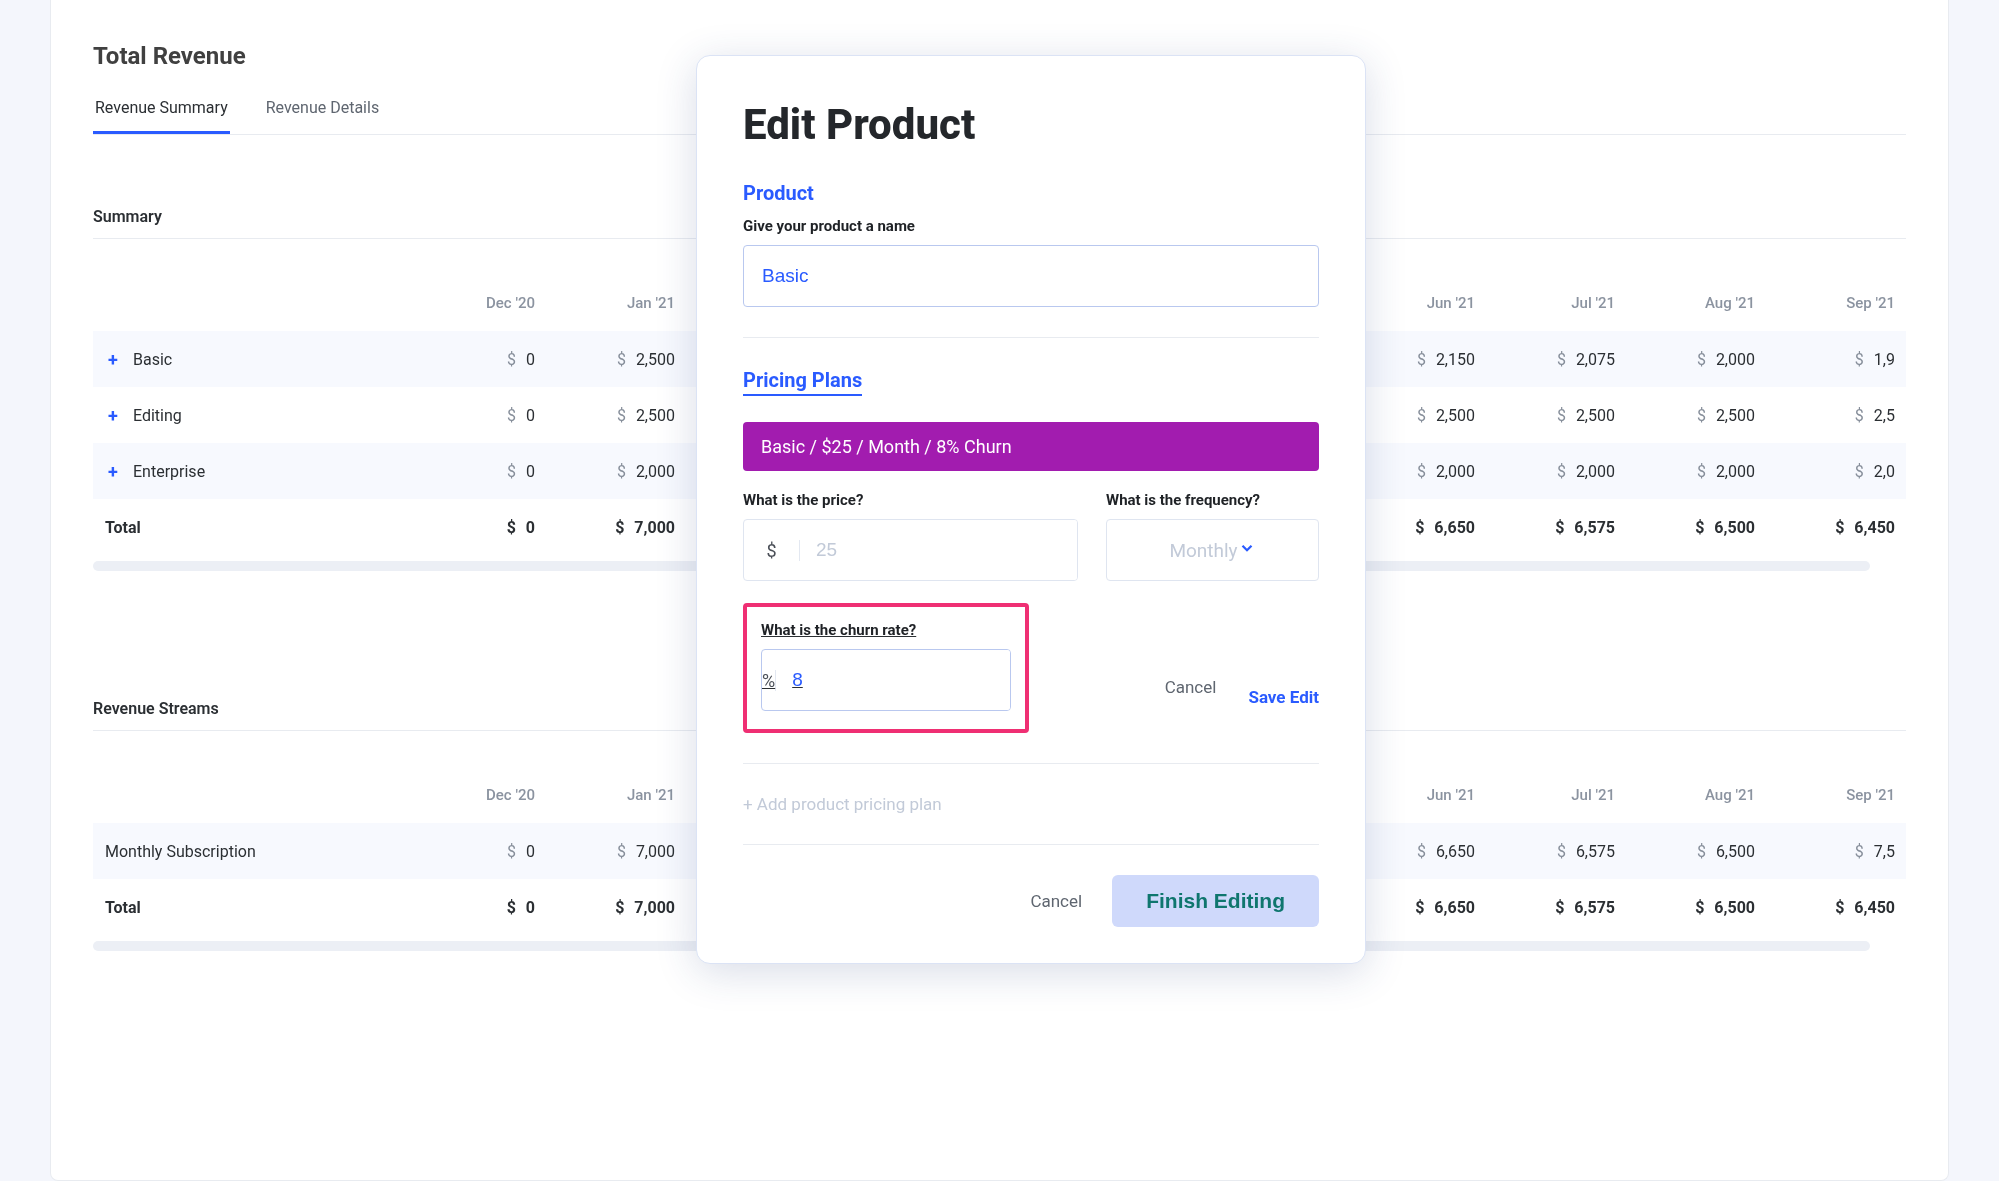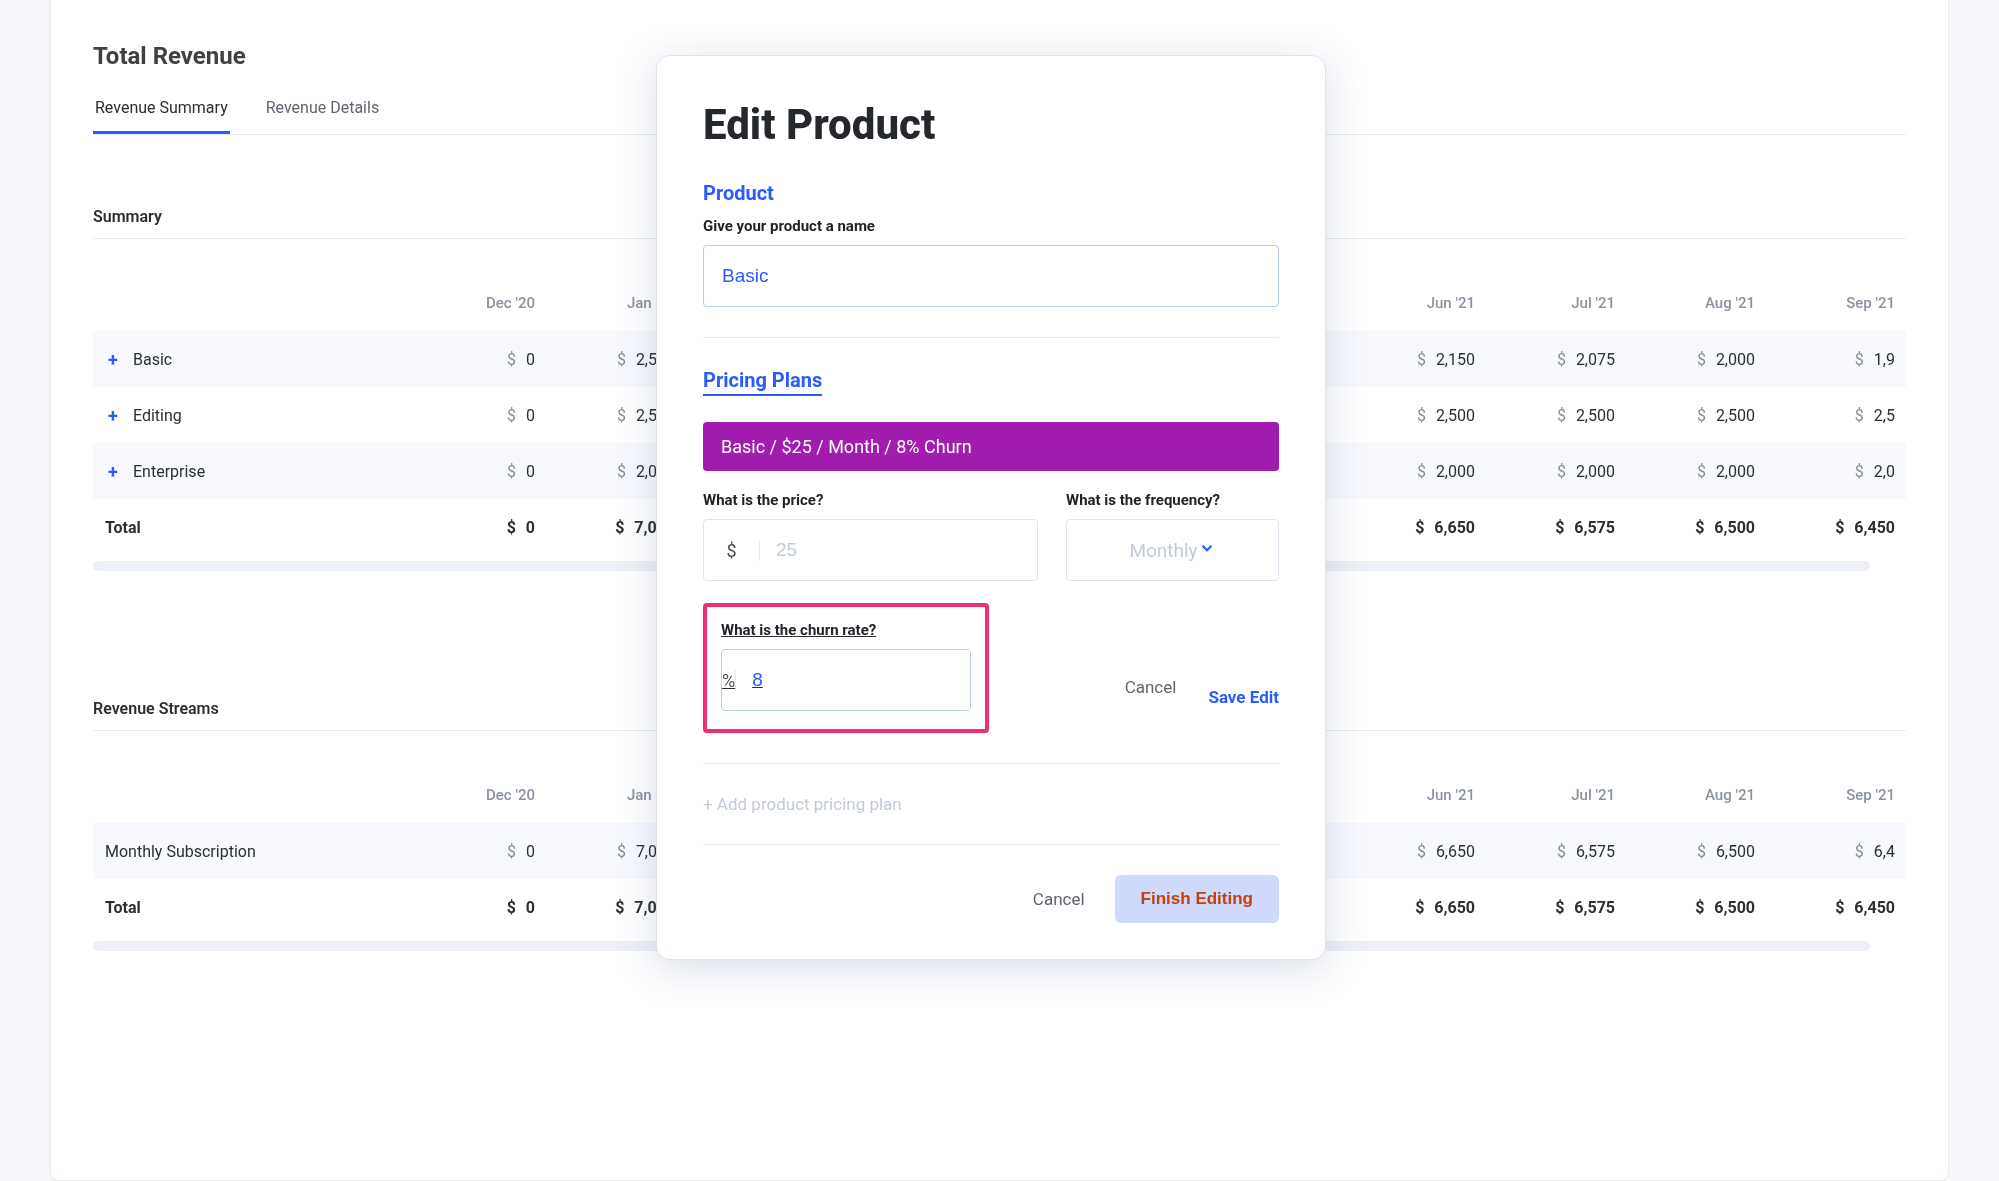--- a/index.html
+++ b/index.html
@@ -53,21 +53,21 @@
   }
   .cell .cur { color: #868e9a; }
   .row.total-row { font-weight: 700; }
   .row.total-row .cur { color: #2b2f33; }
   .edit-col { flex: 0 0 50px; display:flex; align-items:center; justify-content:center; }
   .hscroll { height: 10px; background: #eceff5; border-radius: 5px; margin-top: 6px; width: 98%; }
 
   
   .modal {
     position: absolute;
-    left: 656px; top: 55px;
+    left: 696px; top: 55px;
     width: 670px;
     background: #fff;
     border-radius: 14px;
     box-shadow: 0 8px 40px rgba(40,60,120,.18);
     border: 1px solid #dbe3f5;
     padding: 44px 46px 36px;
     z-index: 50;
   }
   .modal h1 { margin: 0 0 32px 0; font-size: 42px; font-weight: 800; color: #24272b; }
   .sec-label { color: #2a5bff; font-weight: 700; font-size: 20px; margin-bottom: 12px; }
@@ -107,22 +107,22 @@
   .chev svg { width:18px; height:18px; }
   .churn-block {
     border: 4px solid #ef2f73; border-radius: 4px; padding: 14px 14px 18px; width: 286px; text-decoration: underline;
   }
   .row-actions { display:flex; align-items:center; gap:32px; }
   .link-muted { color:#5f6670; font-size:17px; cursor:pointer; }
   .link-primary { color:#2a5bff; font-size:17px; font-weight:700; cursor:pointer;margin-top:20px; }
   .add-plan { color:#c2cad8; font-size:17px; cursor:pointer; }
   .modal-footer { display:flex; align-items:center; justify-content:flex-end; gap:30px; margin-top:8px; }
   .btn-primary {
-    background:#cfd9fb; color:#c2410c; font-weight:600; font-size:17px;
-    padding: 14px 26px; border-radius:6px; border:none; cursor:pointer;
+    background:#cfd9fb; color:#0f766e; font-weight:600; font-size:21px;
+    padding: 14px 34px; border-radius:6px; border:none; cursor:pointer;
   }
   .flex-between { display:flex; align-items:flex-end; justify-content:space-between; }
 </style>
 </head>
 <body>
 
 <div class="canvas">
   <div class="inner">
     <div class="page-title">Total Revenue</div>
 
@@ -314,21 +314,21 @@
         <div class="cell">
             <span class="cur">$</span>
             <span>6,575</span>
           </div>
         <div class="cell">
             <span class="cur">$</span>
             <span>6,500</span>
           </div>
         <div class="cell">
             <span class="cur">$</span>
-            <span>6,4</span>
+            <span>7,5</span>
           </div>
 
       </div>
 
       <div class="row total-row">
         <div class="label-cell total">Total</div>
         <div class="cell">
             <span class="cur">$</span>
             <span>0</span>
           </div>

